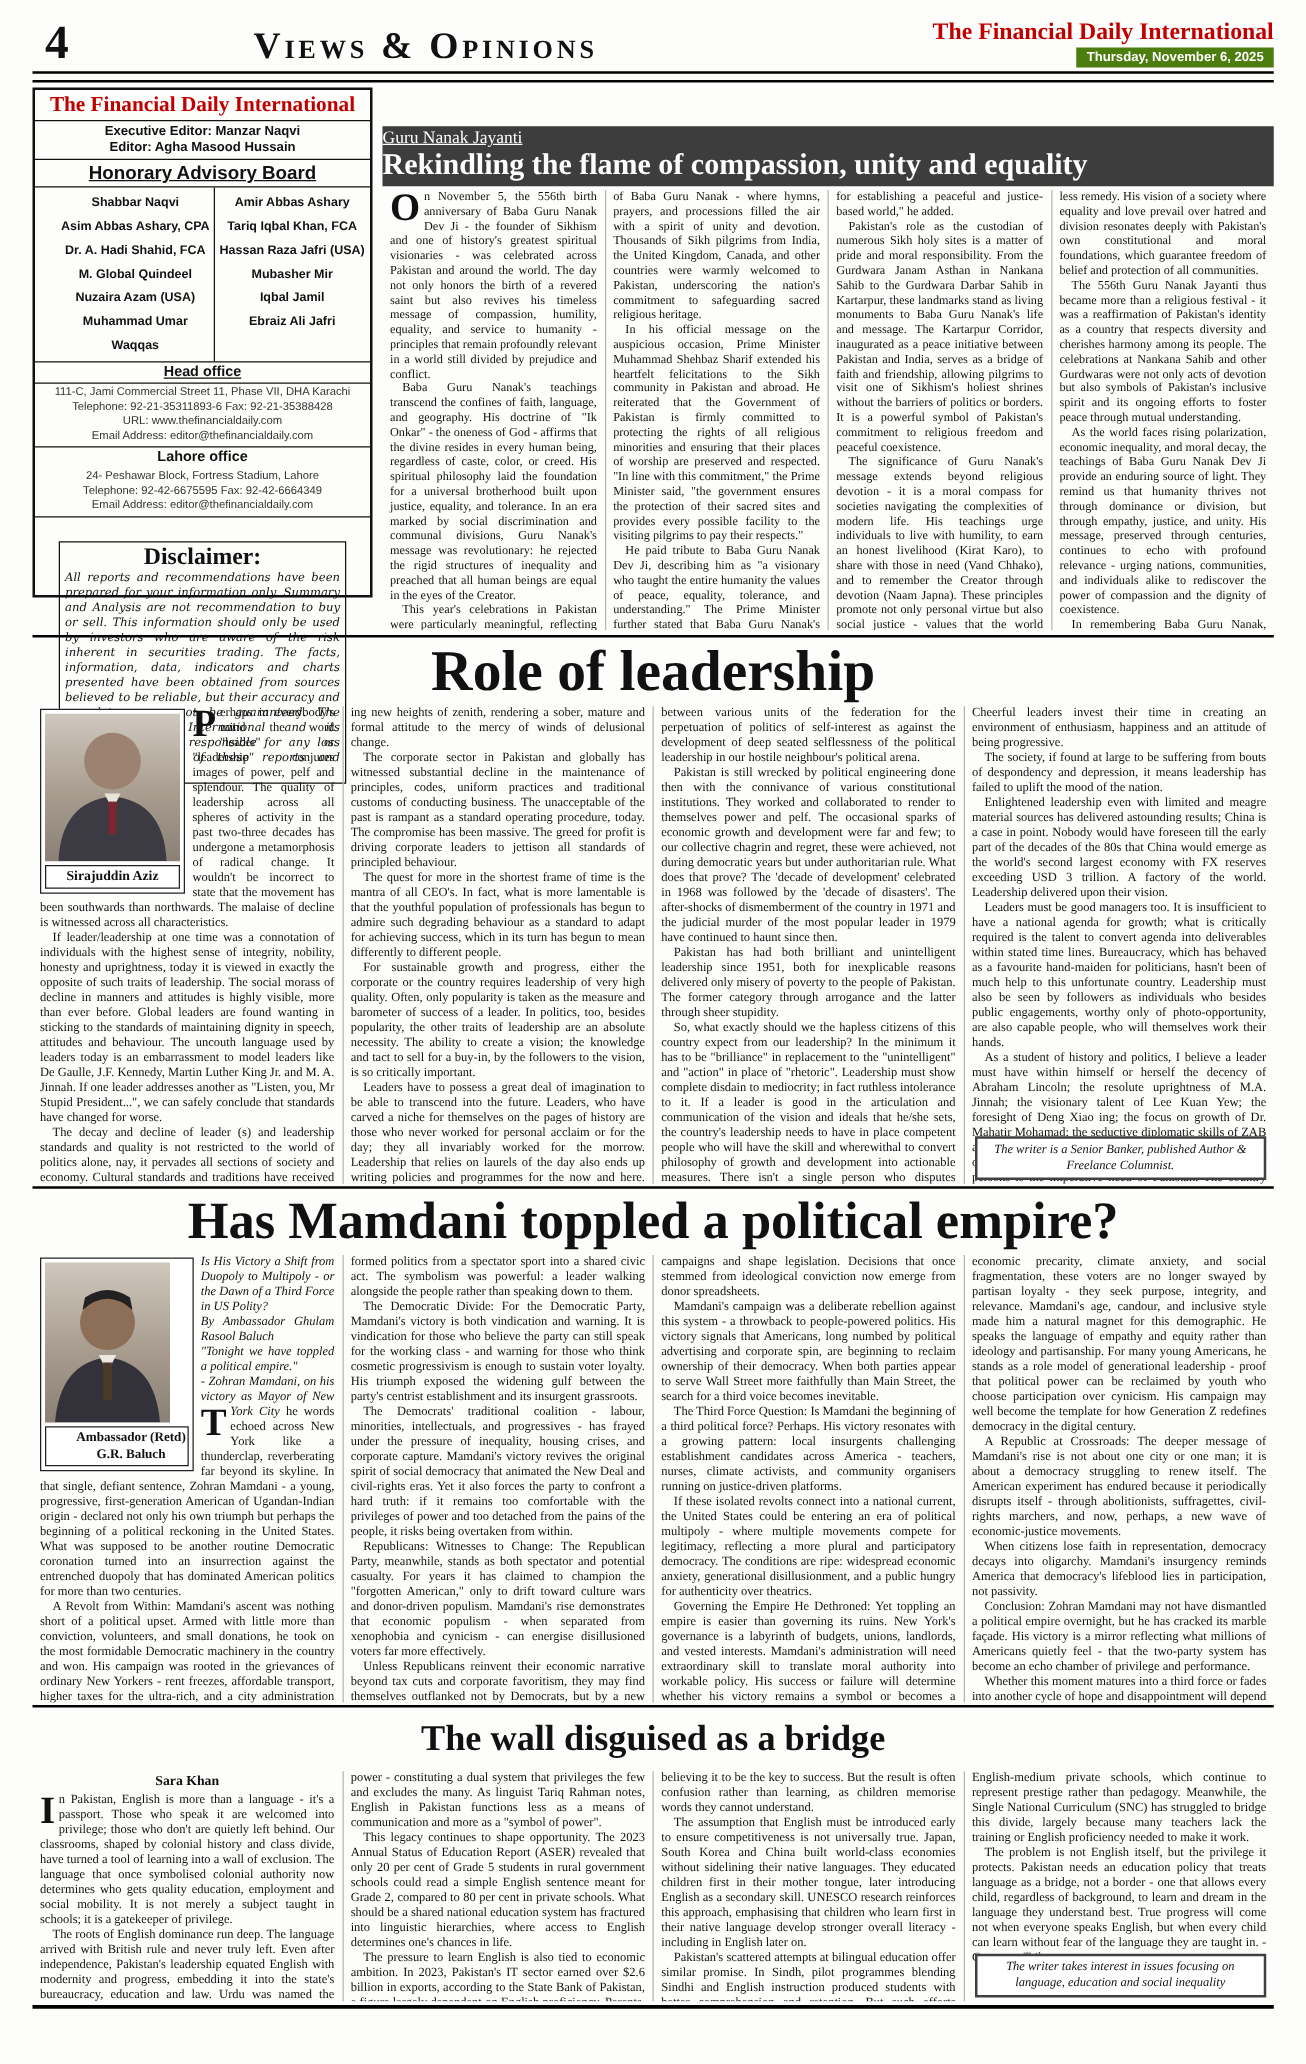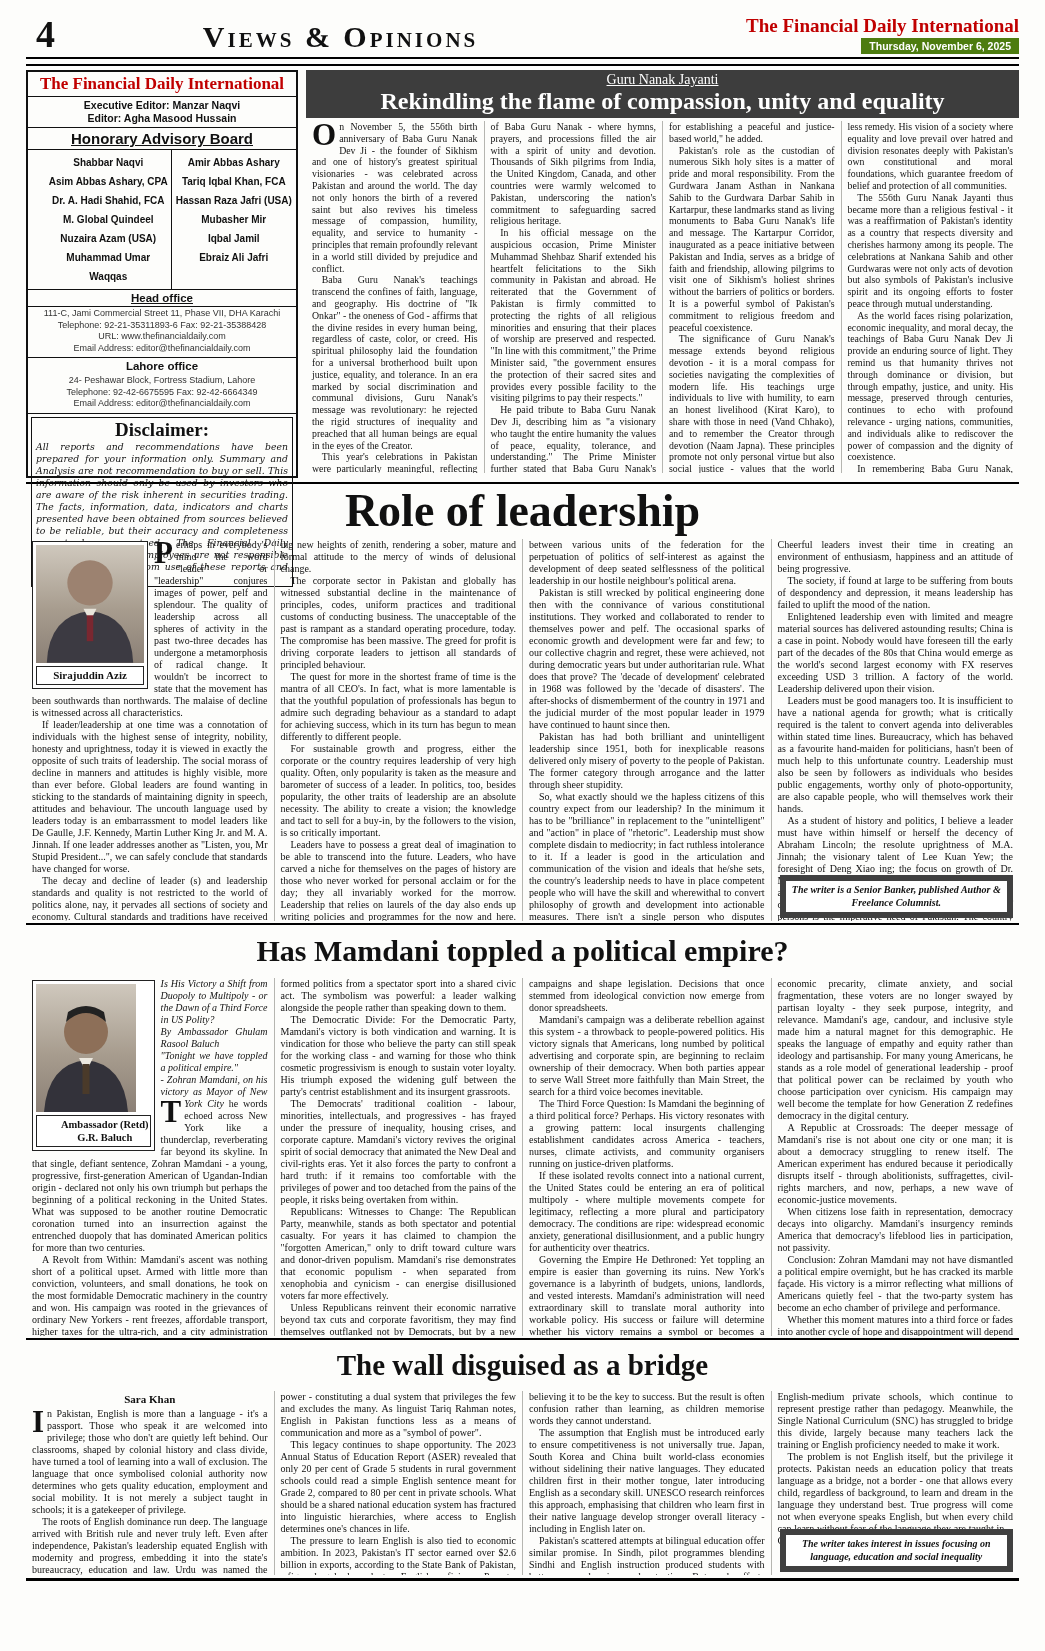--- a/index.html
+++ b/index.html
@@ -26,58 +26,58 @@
   .mtitle{color:#c00000;font-family:"Liberation Serif",serif;font-weight:bold;font-size:17px;padding:3px 2px;}
   .meds{font-weight:bold;font-size:10.5px;line-height:13px;}
   .mboard{font-weight:bold;font-size:15px;text-decoration:underline;padding:3px 0;}
   .names{display:flex;border-bottom:1px solid #111;}
   .ncol{flex:1;padding:3px 2px;}
   .ncol:first-child{border-right:1px solid #111;padding-left:20px;}
   .nm{font-weight:bold;font-size:10px;text-align:center;line-height:19px;}
   .officettl{font-weight:bold;font-size:11.5px;text-decoration:underline;padding:2px 0;}
   .officettl2{font-weight:bold;font-size:11.5px;padding:2px 0;}
   .offlines{font-size:9px;color:#333;line-height:11.5px;text-align:center;padding:1px 2px 3px 2px;border-bottom:1px solid #111;}
-  .discl{flex:1;border:1px solid #111;margin:3px;padding:1px 4px;}
+  .discl{flex:1;border:1px solid #111;margin:19px;padding:1px 4px;}
   .disctitle{font-family:"Liberation Serif",serif;font-weight:bold;font-size:19px;text-align:center;}
   .disctext{font-family:"DejaVu Serif",serif;font-style:italic;font-size:9.3px;line-height:12px;text-align:justify;}
   
   .guru{flex:1;display:flex;flex-direction:column;}
-  .gurubar{background:#3d3d3d;color:#fff;text-align:center;padding:2px 0 4px 0;}
+  .gurubar{background:#3d3d3d;color:#fff;text-align:left;padding:2px 0 4px 0;margin-top:31px;}
   .kicker{font-size:14px;text-decoration:underline;line-height:16px;}
   .guruhead{font-weight:bold;font-size:24px;line-height:26px;}
   
   .cols{display:flex;margin-top:3px;}
   .col{flex:1;padding:0 6px;border-right:1px solid #b5b5b0;overflow:hidden;text-align:justify;
        font-size:10px;line-height:12px;position:relative;}
   .col:last-child{border-right:none;}
   .coltext{white-space:pre-line;}
   .h-guru .col{height:352px;font-size:9.8px;line-height:11.8px;}
   .h-lead .col{height:382px;}
   .h-mam  .col{height:358px;}
   .h-wall .col{height:184px;}
   .dropcap{float:left;font-weight:bold;font-size:31px;line-height:26px;padding:1px 3px 0 0;}
   
   .bighead{text-align:center;font-weight:bold;font-family:"Liberation Serif",serif;}
   .lead-head{font-size:46px;line-height:50px;margin:2px 0 2px 0;}
-  .mam-head{font-size:30px;line-height:48px;margin:2px 0 2px 0;}
+  .mam-head{font-size:42px;line-height:48px;margin:2px 0 2px 0;}
   .wall-head{font-size:29px;line-height:46px;margin:2px 0 0 0;}
   .byline{text-align:center;font-weight:bold;font-size:11px;margin:2px 0 3px 0;}
   
   .photo-frame{float:left;border:1px solid #222;background:#fff;padding:3px;margin:2px 6px 2px 0;}
   .photo{background:linear-gradient(180deg,#cfc8bd,#a79c8e 55%,#8b8076);position:relative;overflow:hidden;}
   .ph-lead{width:108px;height:118px;}
   .ph-mam{width:100px;height:128px;}
   .photo svg{position:absolute;bottom:0;left:0;width:100%;}
   .caption{border:1px solid #222;margin-top:3px;text-align:center;font-weight:bold;
            font-size:11px;line-height:13px;padding:2px 1px;}
   .caption.sans{font-size:10.5px;padding-left:24px;}
   .introital{font-style:italic;white-space:pre-line;}
   
-  .writer-box{position:absolute;bottom:3px;left:8px;right:6px;background:#fff;border:6px solid #404040;
-              padding:3px 6px;text-align:center;font-style:italic;font-weight:bold;font-size:10px;line-height:12.5px;}
+  .writer-box{position:absolute;bottom:3px;left:8px;right:6px;background:#fff;border:2px solid #404040;
+              padding:3px 6px;text-align:center;font-style:italic;font-weight:normal;font-size:10px;line-height:12.5px;}
 </style>
 </head>
 <body>
 
 <div class="sheet">
  <div class="inner">
 
   <div class="hdr">
     <div class="pgnum">4</div>
     <div class="secttl">Views &amp; Opinions</div>

